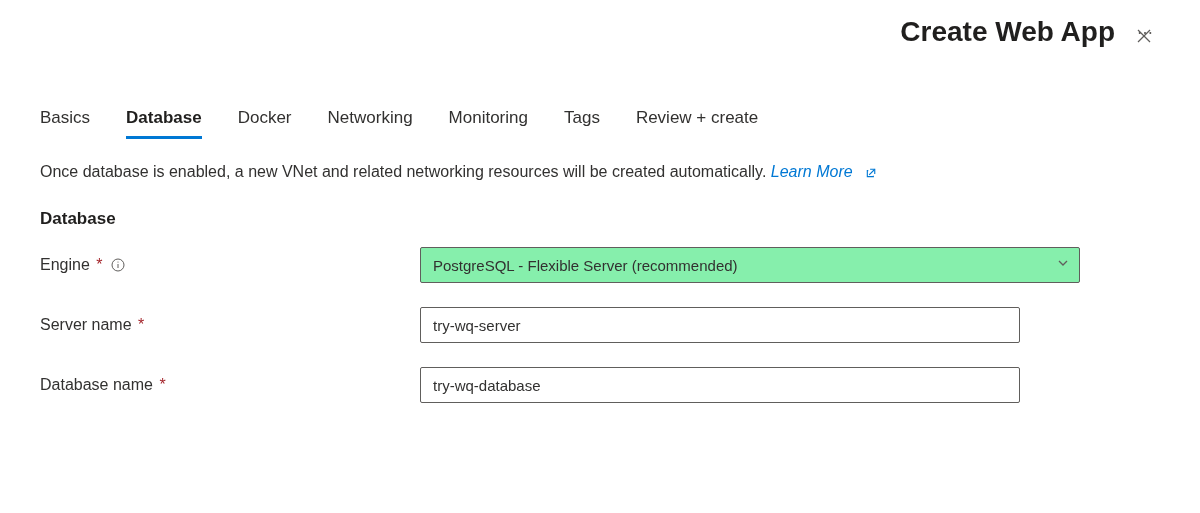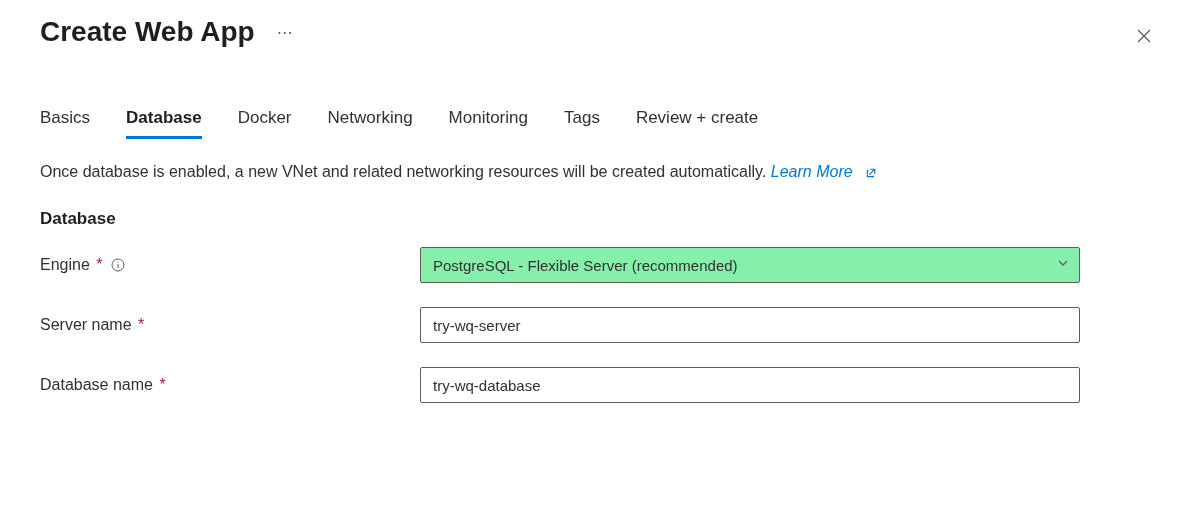--- a/index.html
+++ b/index.html
@@ -15,21 +15,21 @@
       height: 513px;
       overflow: hidden;
     }
     .page {
       padding: 16px 40px;
       position: relative;
     }
     .header {
       display: flex;
       align-items: center;
-      justify-content: flex-start;
+      justify-content: flex-end;
       margin-bottom: 60px;
     }
     .header-left {
       display: flex;
       align-items: center;
       gap: 16px;
     }
     .page-title {
       font-size: 28px;
       font-weight: 600;
@@ -163,21 +163,21 @@
       right: 10px;
       top: 50%;
       transform: translateY(-50%);
       pointer-events: none;
     }
     .chevron-icon svg {
       width: 14px;
       height: 14px;
     }
     .text-input {
-      width: 660px;
+      width: 600px;
       height: 36px;
       border: 1px solid #605e5c;
       border-radius: 2px;
       padding: 0 12px;
       font-size: 15px;
       font-family: inherit;
       color: #323130;
       background: #ffffff;
     }
   </style>

